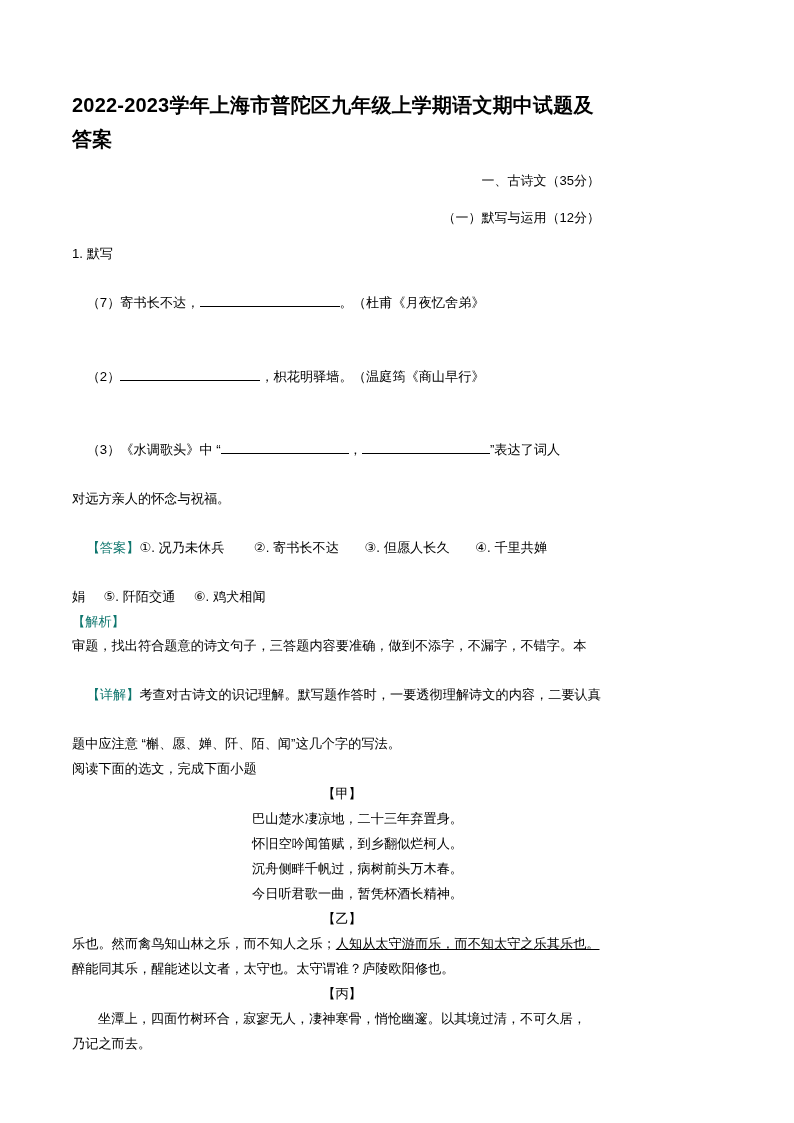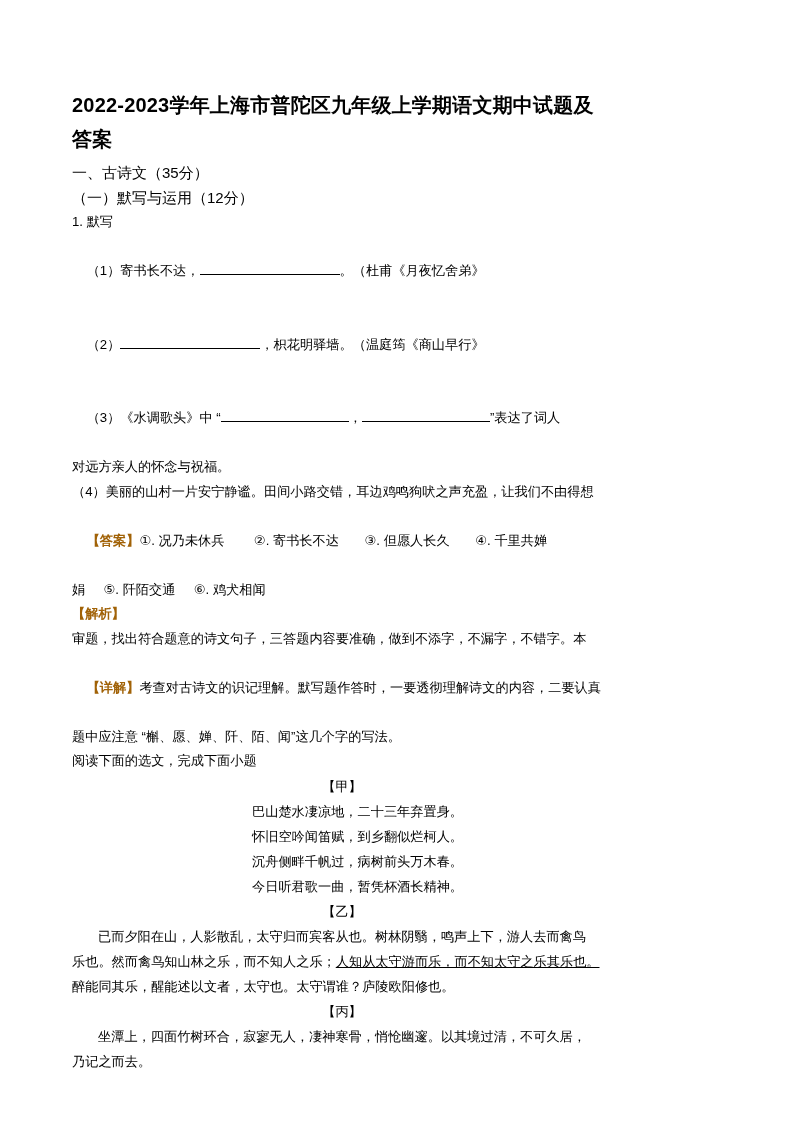--- a/index.html
+++ b/index.html
@@ -29,27 +29,28 @@
     letter-spacing: 0.2px;
   }
   .line {
     font-size: 13.2px;
     line-height: 24.5px;
     margin: 0;
     white-space: pre-wrap;
     word-break: break-all;
   }
   .section-head {
-    font-size: 15px;
+    font-size: 13px;
     line-height: 25px;
-    margin: 0;
+    margin: 12px;
+    text-align: right;
   }
   .blue-label {
-    color: #a16207;
-    font-weight: bold;
+    color: #0f766e;
+    font-weight: normal;
   }
   .poem {
     font-size: 13.2px;
     line-height: 25px;
     margin: 0;
     padding-left: 180px;
   }
   .bracket-center {
     font-size: 13.2px;
     line-height: 25px;
@@ -90,33 +91,32 @@
 
   <h1 class="doc-title">2022-2023学年上海市普陀区九年级上学期语文期中试题及答案</h1>
 
   <p class="section-head">一、古诗文（35分）</p>
 
   <p class="section-head">（一）默写与运用（12分）</p>
 
   <p class="line">1. 默写</p>
 
   <p class="line">
-    <span>（1）寄书长不达，</span><span class="blank b-xl"></span><span>。（杜甫《月夜忆舍弟》</span>
+    <span>（7）寄书长不达，</span><span class="blank b-xl"></span><span>。（杜甫《月夜忆舍弟》</span>
   </p>
 
   <p class="line">
     <span>（2）</span><span class="blank b-xl"></span><span>，枳花明驿墙。（温庭筠《商山早行》</span>
   </p>
 
   <p class="line">
     <span>（3）《水调歌头》中 “</span><span class="blank b-long"></span><span>，</span><span class="blank b-long"></span><span>”表达了词人</span>
   </p>
   <p class="line">对远方亲人的怀念与祝福。</p>
 
-  <p class="line">（4）美丽的山村一片安宁静谧。田间小路交错，耳边鸡鸣狗吠之声充盈，让我们不由得想</p>
 
   <p class="line">
     <span class="blue-label">【答案】</span><span>①. 况乃未休兵        ②. 寄书长不达       ③. 但愿人长久       ④. 千里共婵</span>
   </p>
   <p class="line">娟     ⑤. 阡陌交通     ⑥. 鸡犬相闻</p>
 
   <p class="line blue-label">【解析】</p>
 
   <p class="line">审题，找出符合题意的诗文句子，三答题内容要准确，做到不添字，不漏字，不错字。本</p>
   <p class="line">
@@ -126,21 +126,20 @@
 
   <p class="line">阅读下面的选文，完成下面小题</p>
 
   <p class="bracket-center">【甲】</p>
   <p class="poem">巴山楚水凄凉地，二十三年弃置身。</p>
   <p class="poem">怀旧空吟闻笛赋，到乡翻似烂柯人。</p>
   <p class="poem">沉舟侧畔千帆过，病树前头万木春。</p>
   <p class="poem">今日听君歌一曲，暂凭杯酒长精神。</p>
 
   <p class="bracket-center">【乙】</p>
-  <p class="para">已而夕阳在山，人影散乱，太守归而宾客从也。树林阴翳，鸣声上下，游人去而禽鸟</p>
   <p class="para-cont">
     <span>乐也。然而禽鸟知山林之乐，而不知人之乐；</span><span class="u">人知从太守游而乐，而不知太守之乐其乐也。</span>
   </p>
   <p class="para-cont">醉能同其乐，醒能述以文者，太守也。太守谓谁？庐陵欧阳修也。</p>
 
   <p class="bracket-center">【丙】</p>
   <p class="para">坐潭上，四面竹树环合，寂寥无人，凄神寒骨，悄怆幽邃。以其境过清，不可久居，</p>
   <p class="para-cont">乃记之而去。</p>
 
 </div>

